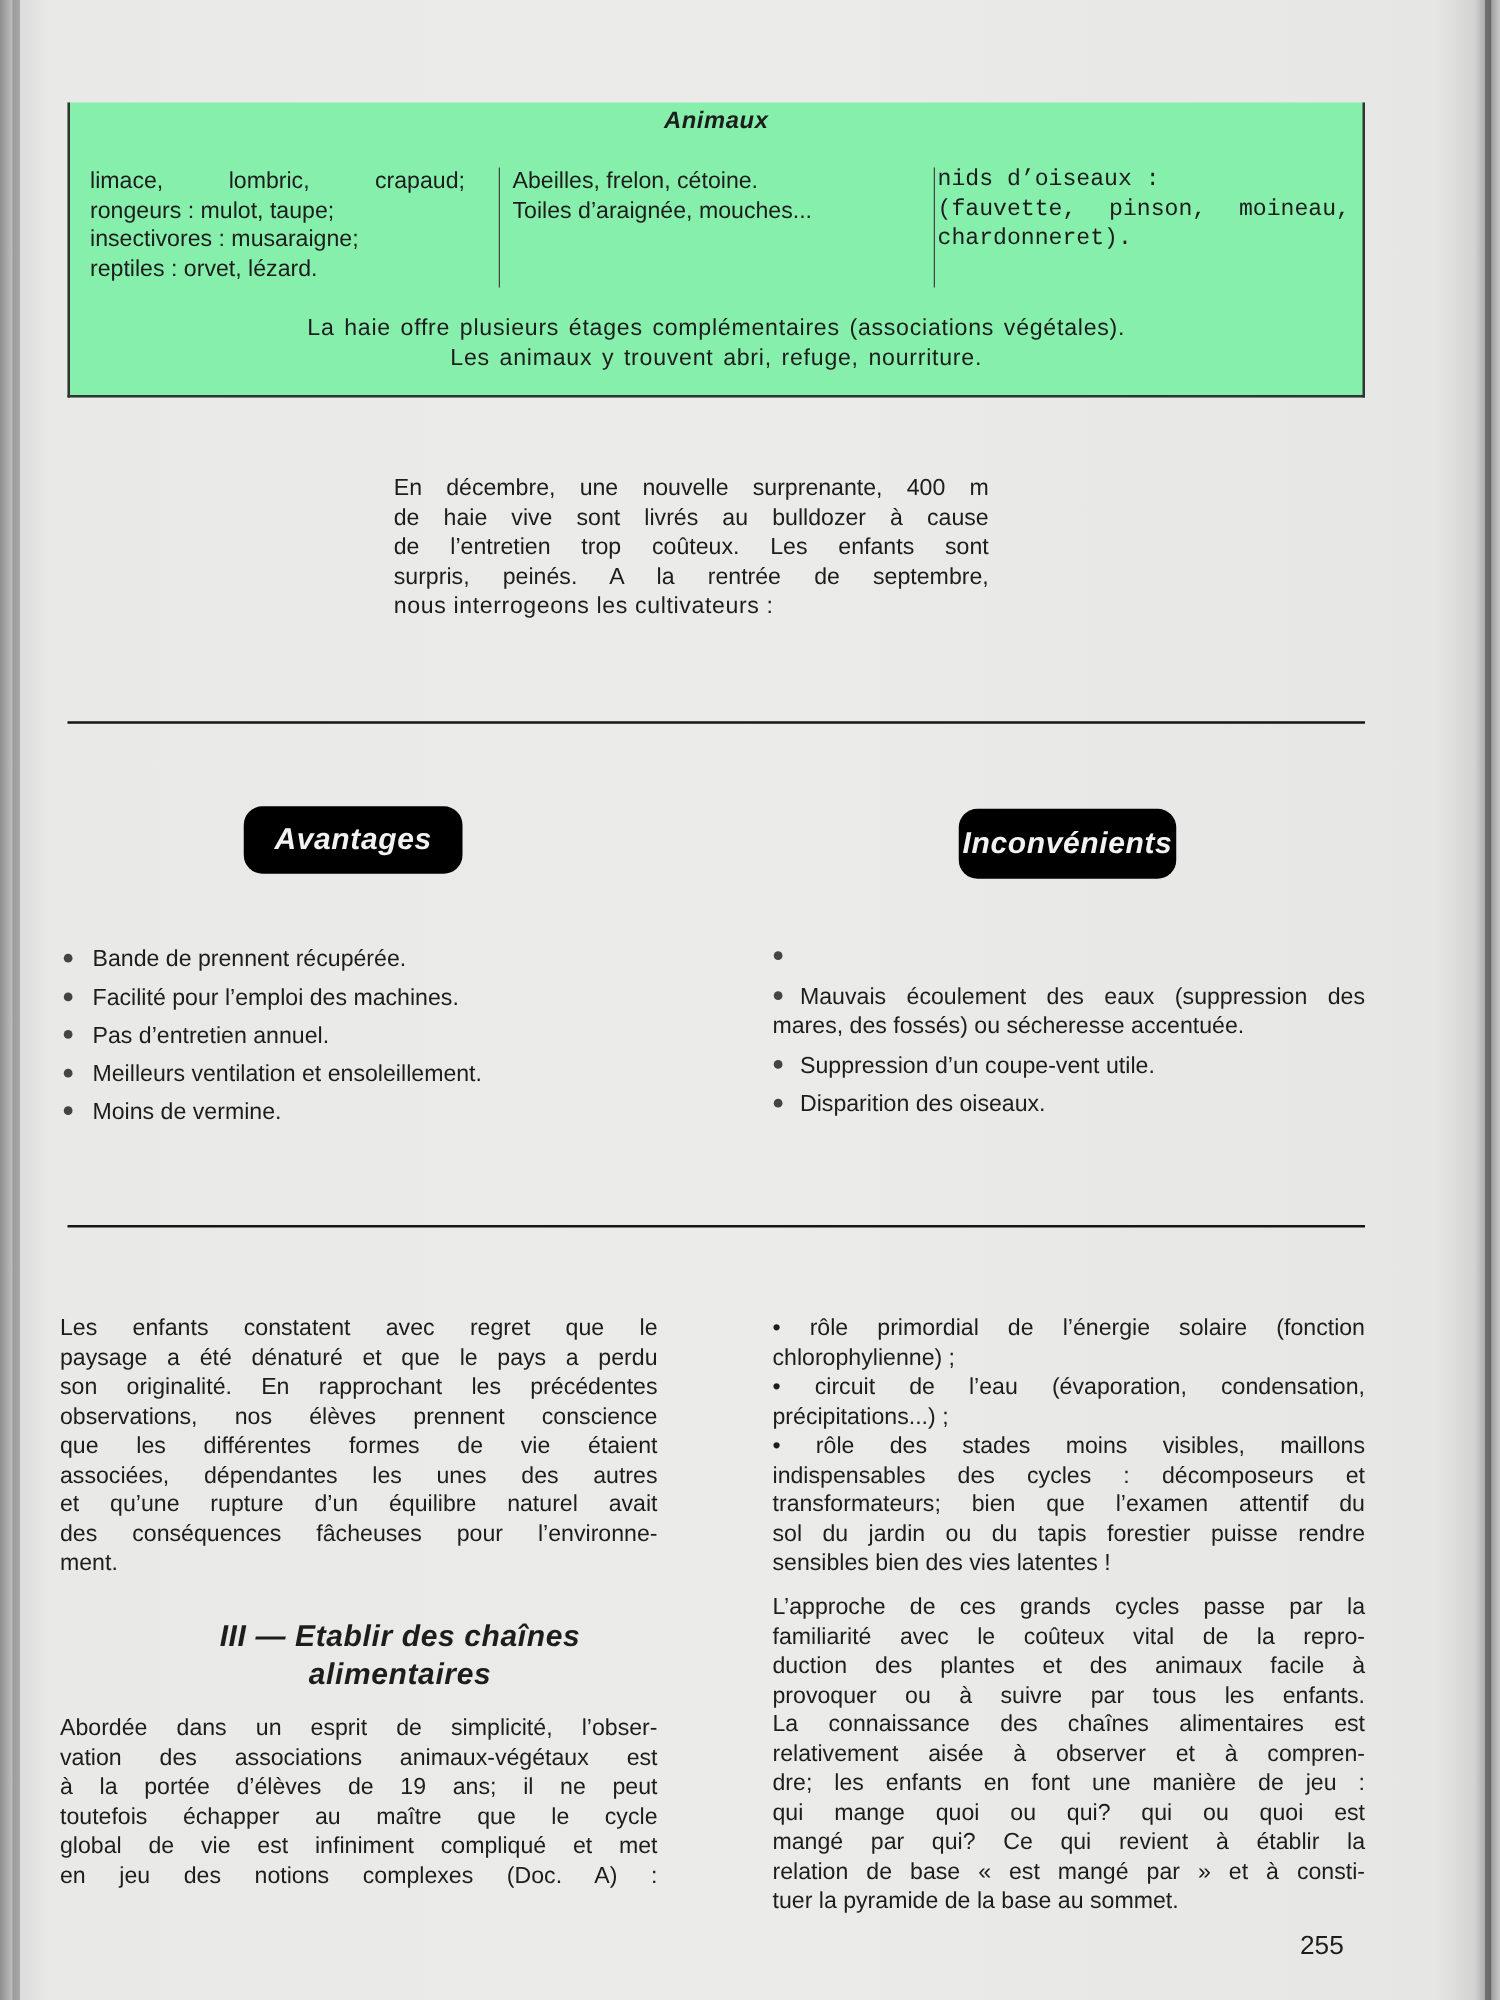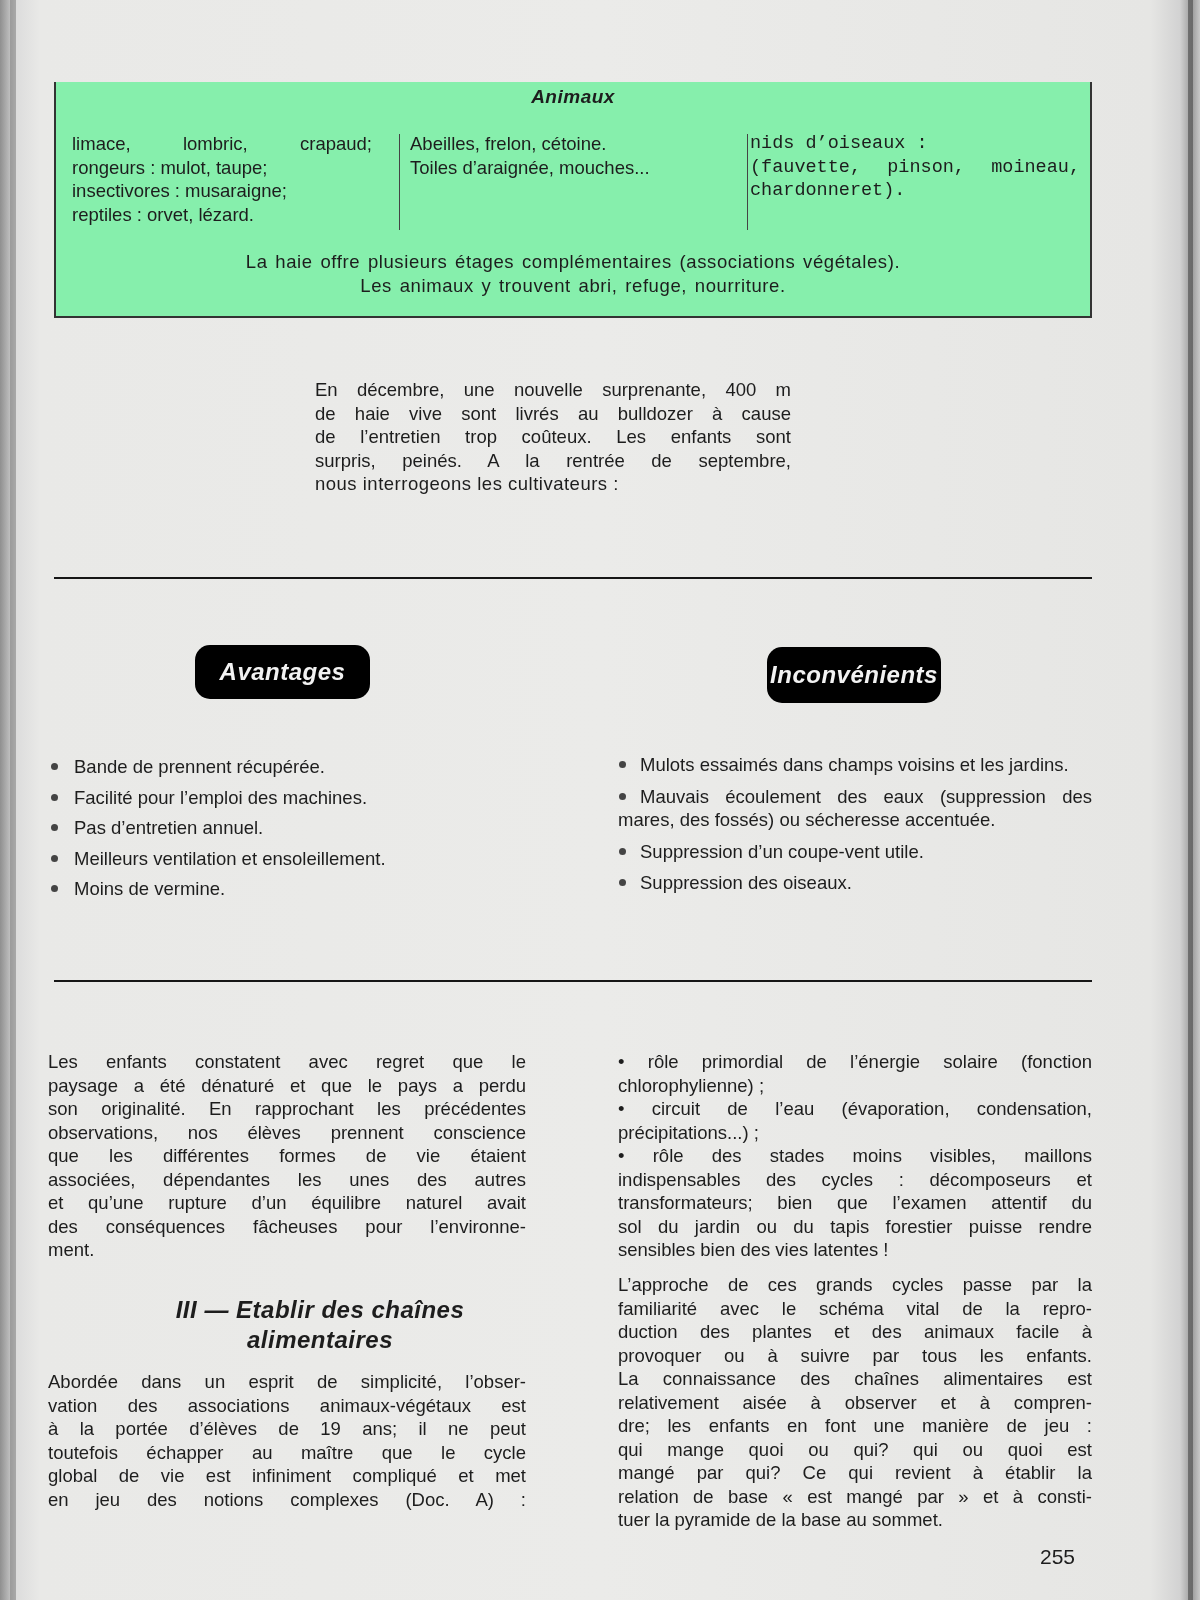--- a/index.html
+++ b/index.html
@@ -185,24 +185,24 @@
       <span class="bul"></span>
       <span>Meilleurs ventilation et ensoleillement.</span>
     </li>
   <li>
       <span class="bul"></span>
       <span>Moins de vermine.</span>
     </li>
 </ul>
 
 <ul class="bullet-list dis-list">
-  <li><span class="bul"></span><span>Mulots essaimés dans champs voisins et les jardins.</span></li>
+  <li><span class="bul"></span></li>
   <li><span class="bul"></span><span>Mauvais écoulement des eaux (suppression des mares, des fossés) ou sécheresse accentuée.</span></li>
   <li><span class="bul"></span><span>Suppression d’un coupe-vent utile.</span></li>
-  <li><span class="bul"></span><span>Suppression des oiseaux.</span></li>
+  <li><span class="bul"></span><span>Disparition des oiseaux.</span></li>
 </ul>
 
 <div class="hrule rule2"></div>
 
 <div class="para-left p-enfants">
   <span class="line">Les enfants constatent avec regret que le</span>
   <span class="line">paysage a été dénaturé et que le pays a perdu</span>
   <span class="line">son originalité. En rapprochant les précédentes</span>
   <span class="line">observations, nos élèves prennent conscience</span>
   <span class="line">que les différentes formes de vie étaient</span>
@@ -233,21 +233,21 @@
   <span class="line last">précipitations...) ;</span>
   <span class="line">• rôle des stades moins visibles, maillons</span>
   <span class="line">indispensables des cycles : décomposeurs et</span>
   <span class="line">transformateurs; bien que l’examen attentif du</span>
   <span class="line">sol du jardin ou du tapis forestier puisse rendre</span>
   <span class="line last">sensibles bien des vies latentes !</span>
 </div>
 
 <div class="para-right p-approche">
   <span class="line">L’approche de ces grands cycles passe par la</span>
-  <span class="line">familiarité avec le schéma vital de la repro-</span>
+  <span class="line">familiarité avec le coûteux vital de la repro-</span>
   <span class="line">duction des plantes et des animaux facile à</span>
   <span class="line">provoquer ou à suivre par tous les enfants.</span>
   <span class="line">La connaissance des chaînes alimentaires est</span>
   <span class="line">relativement aisée à observer et à compren-</span>
   <span class="line">dre; les enfants en font une manière de jeu :</span>
   <span class="line">qui mange quoi ou qui? qui ou quoi est</span>
   <span class="line">mangé par qui? Ce qui revient à établir la</span>
   <span class="line">relation de base « est mangé par » et à consti-</span>
   <span class="line last">tuer la pyramide de la base au sommet.</span>
 </div>

